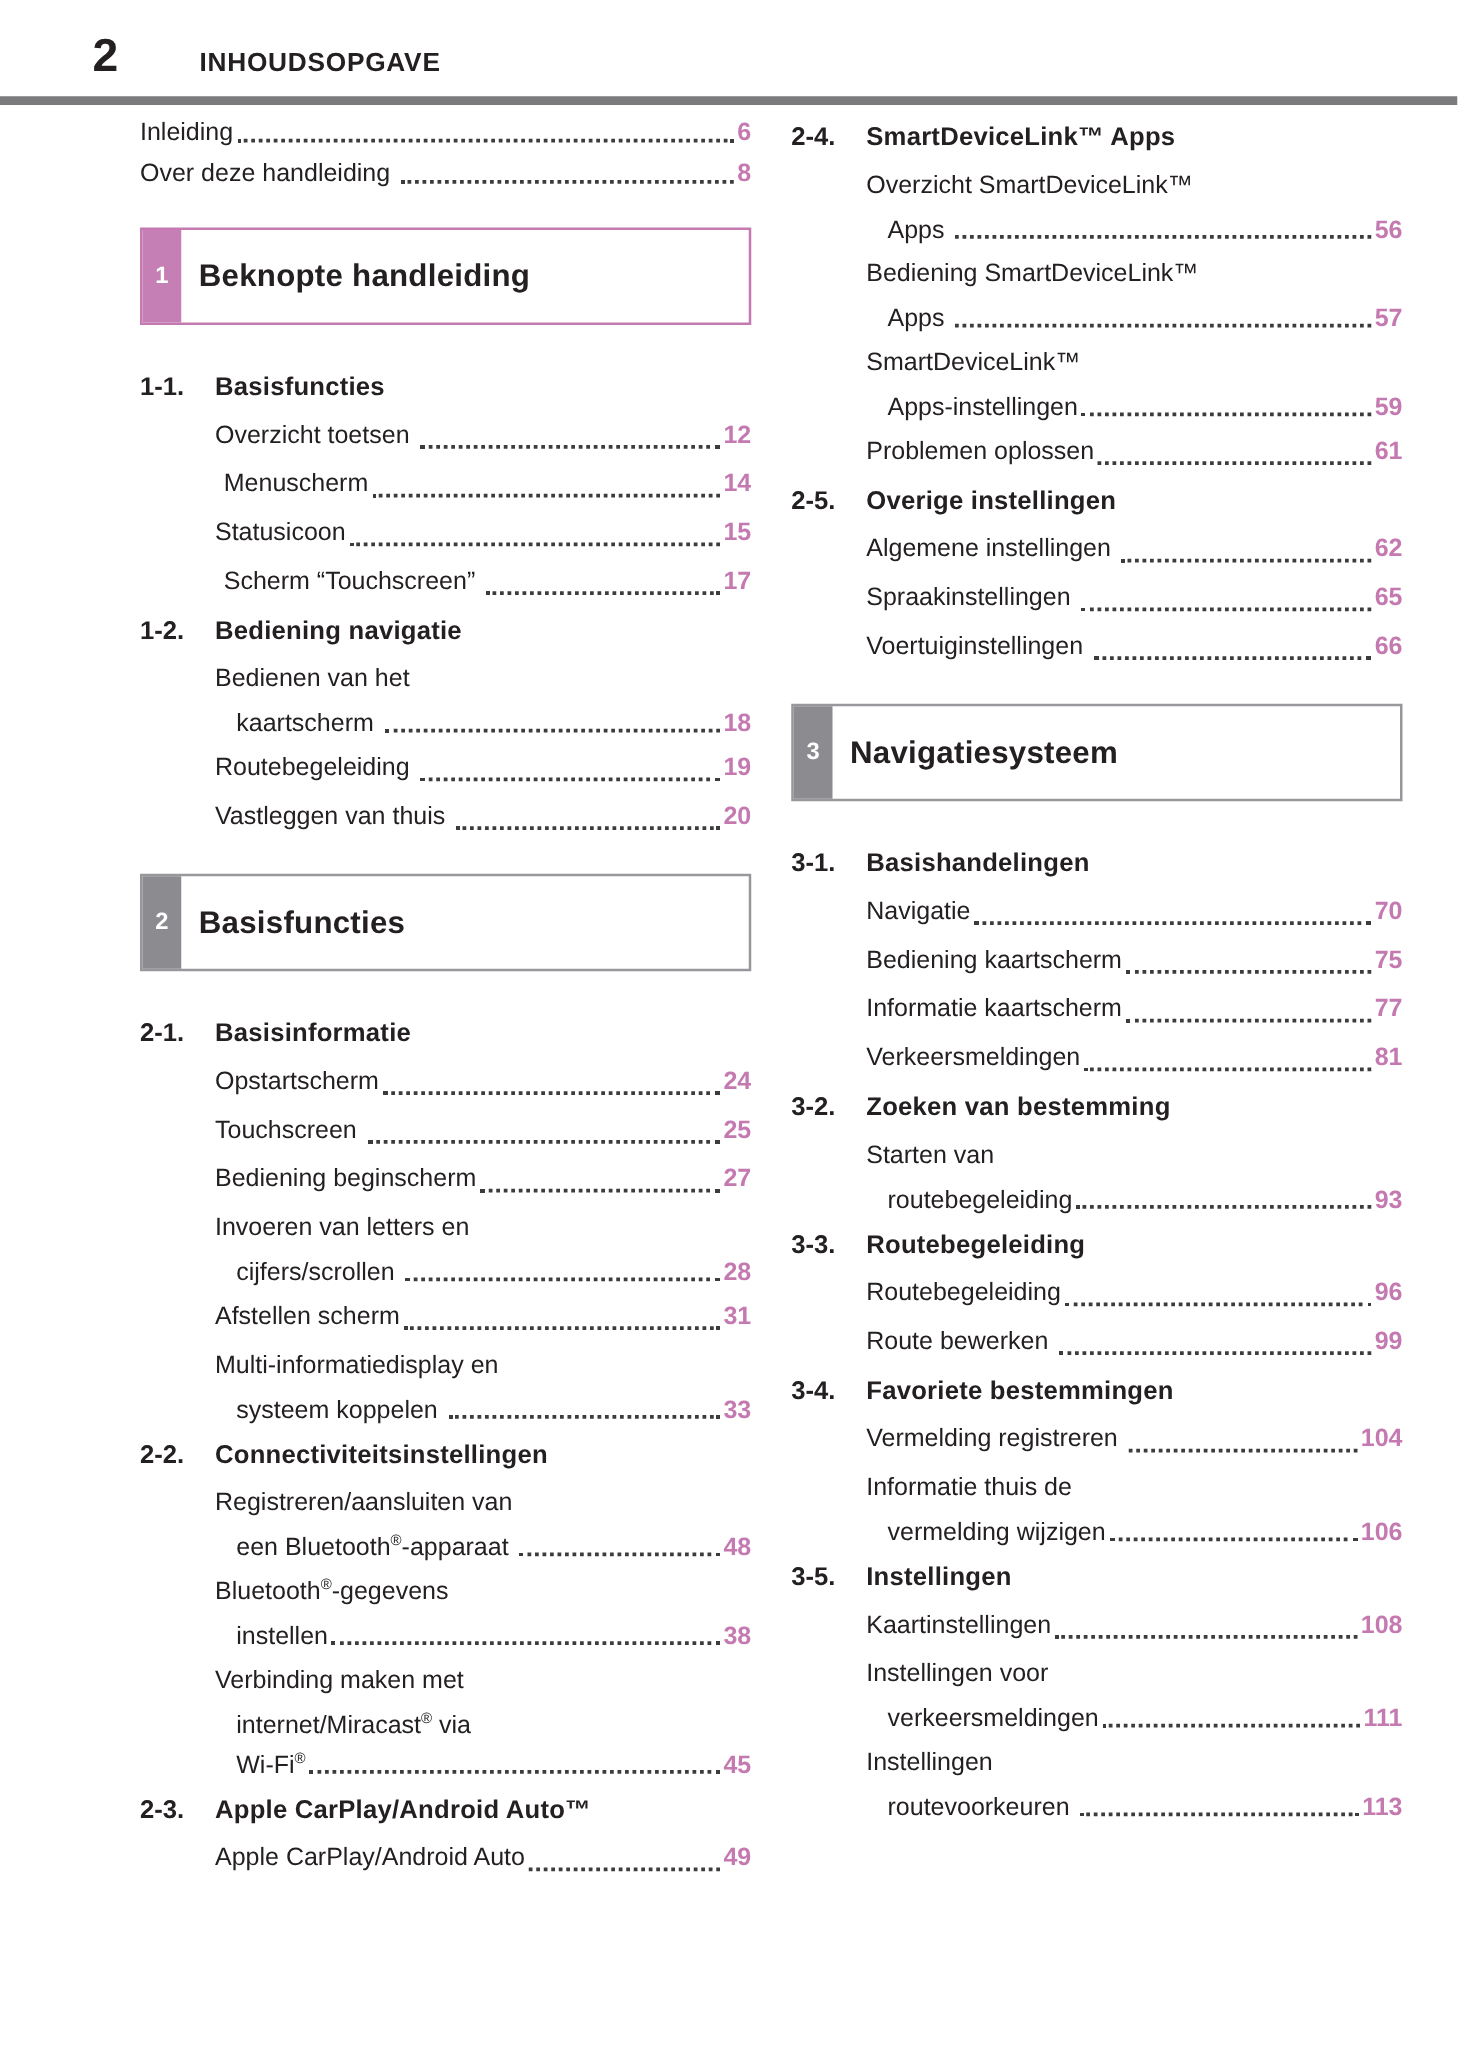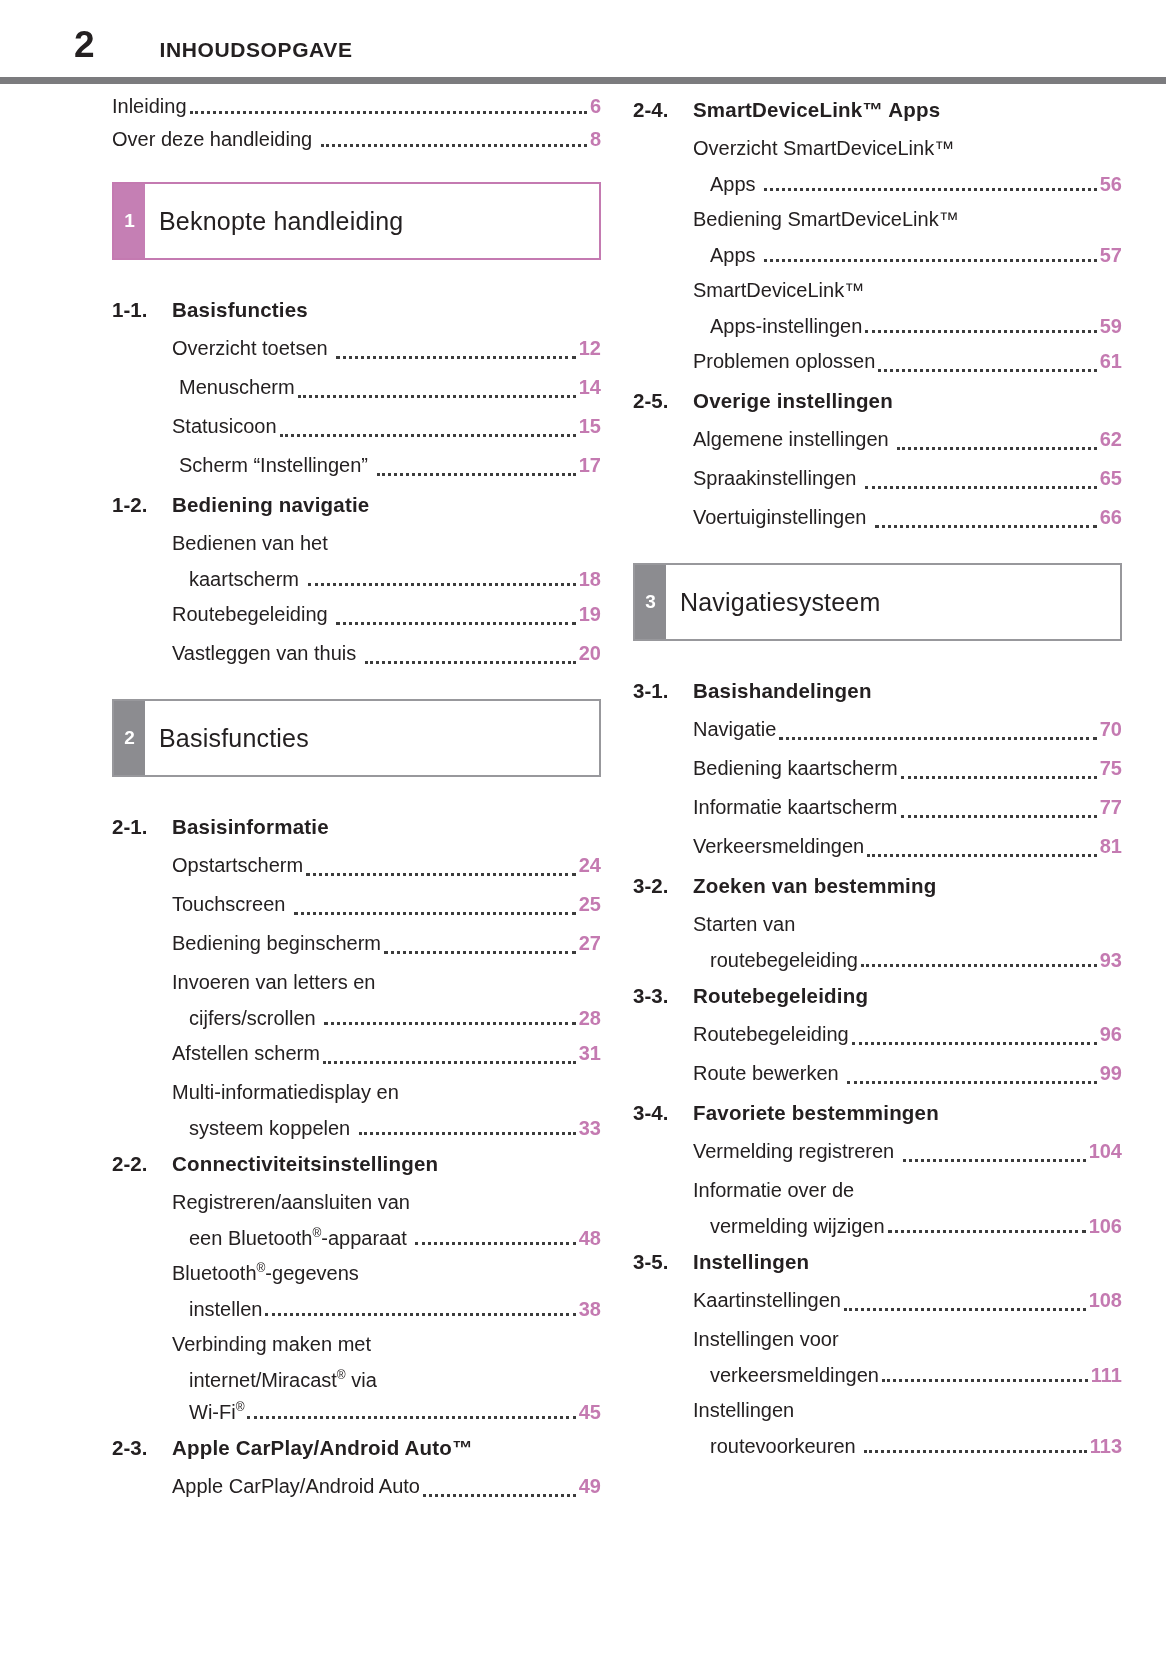--- a/index.html
+++ b/index.html
@@ -33,21 +33,21 @@
   .sec-items{padding-left:60px;}
   
   .chapter{display:flex;height:74px;margin:26px 0 30px 0;border:2px solid;}
   .chapter.pink{border-color:#c47ab1;}
   .chapter.gray{border-color:#98989c;}
   .tab{flex:0 0 31px;display:flex;align-items:center;justify-content:center;
        color:#fff;font-weight:bold;font-size:19px;}
   .chapter.pink .tab{background:#c57fb4;}
   .chapter.gray .tab{background:#8c8c90;}
   .ch-title{flex:1;display:flex;align-items:center;padding-left:14px;
-            font-weight:normal;font-size:25px;letter-spacing:.2px;}
+            font-weight:bold;font-size:25px;letter-spacing:.2px;}
 </style>
 </head>
 <body>
 
 <div class="page-head">
   <div class="folio">2</div>
   <div class="head-title">INHOUDSOPGAVE</div>
 </div>
 <div class="rule"></div>
 
@@ -94,21 +94,21 @@
         </div>
         <div class="item">
           <div class="line">
             <span class="toc-text rich">Statusicoon</span>
             <span class="leader"></span>
             <span class="page-num">15</span>
           </div>
         </div>
         <div class="item">
           <div class="line pad">
-            <span class="toc-text rich">Scherm “Instellingen” </span>
+            <span class="toc-text rich">Scherm “Touchscreen” </span>
             <span class="leader"></span>
             <span class="page-num">17</span>
           </div>
         </div>
       </div>
       <div class="sec-head">
         <span class="sec-label">1-2.</span>
         <span class="sec-title rich">Bediening navigatie</span>
       </div>
       <div class="sec-items">
@@ -400,21 +400,21 @@
       <div class="sec-items">
         <div class="item">
           <div class="line">
             <span class="toc-text rich">Vermelding registreren </span>
             <span class="leader"></span>
             <span class="page-num">104</span>
           </div>
         </div>
         <div class="item">
           <div class="line">
-            <span class="toc-text rich">Informatie over de</span>
+            <span class="toc-text rich">Informatie thuis de</span>
           </div>
           <div class="line cont">
             <span class="toc-text rich">vermelding wijzigen</span>
             <span class="leader"></span>
             <span class="page-num">106</span>
           </div>
         </div>
       </div>
       <div class="sec-head">
         <span class="sec-label">3-5.</span>

